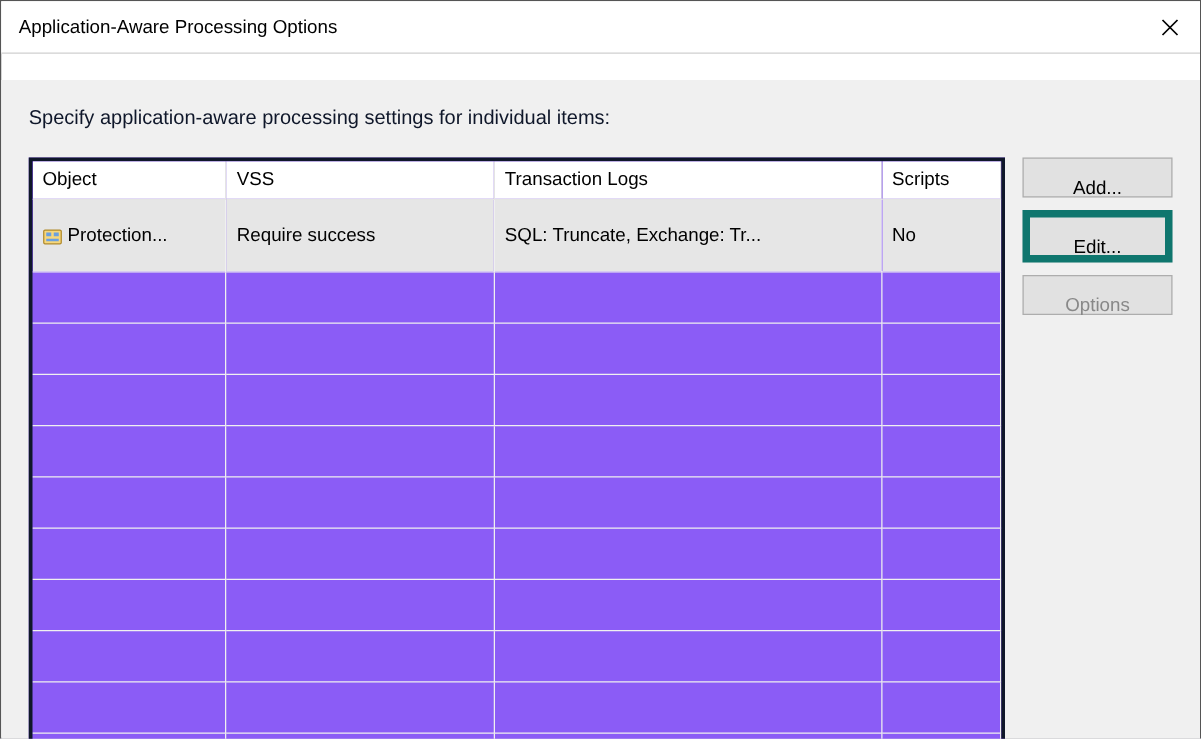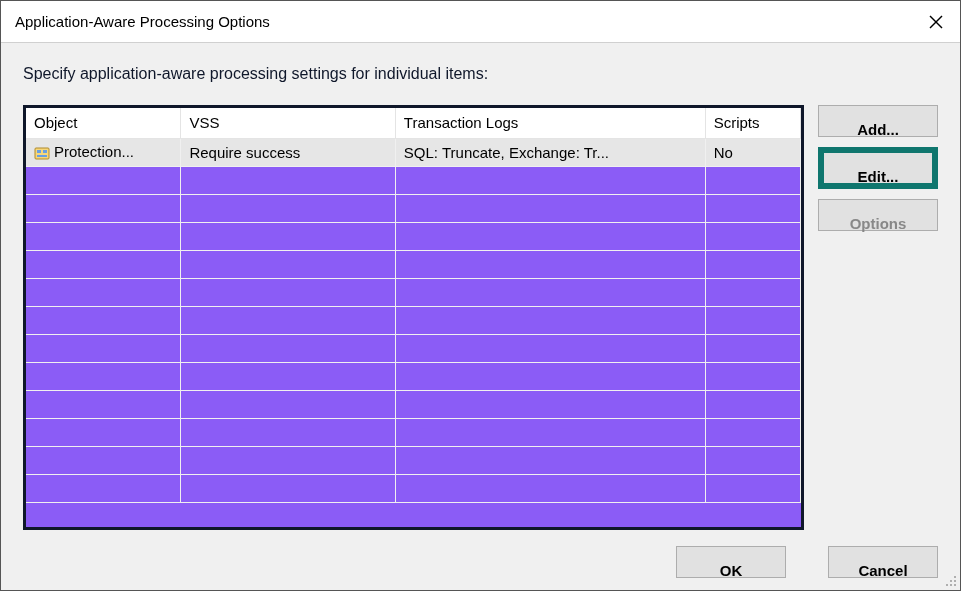--- a/index.html
+++ b/index.html
@@ -14,20 +14,21 @@
     overflow: hidden;
   }
   .window {
     width: 961px;
     height: 591px;
     background: #fff;
     border: 1px solid #555;
     display: flex;
     flex-direction: column;
     position: relative;
+    gap: 21px;
   }
   .titlebar {
     height: 42px;
     display: flex;
     align-items: center;
     padding: 0 0 0 14px;
     border-bottom: 1px solid #d0d0d0;
     background: #fff;
   }
   .titlebar .title {
@@ -80,21 +81,21 @@
     padding: 5px 8px;
     border-right: 1px solid #e4e4e4;
     border-bottom: 1px solid #e4e4e4;
     background: #fff;
     height: 30px;
     white-space: nowrap;
     overflow: hidden;
     text-overflow: ellipsis;
   }
   tbody td {
-    padding: 4px 8px;
+    padding: 20px 8px;
     border-right: 1px solid #f0f0f0;
     border-bottom: 1px solid #f0f0f0;
     height: 28px;
     font-size: 15px;
     white-space: nowrap;
     overflow: hidden;
     text-overflow: ellipsis;
     vertical-align: middle;
   }
   tbody tr.selected td {
@@ -117,21 +118,20 @@
     width: 120px;
   }
   .btn {
     height: 32px;
     background: #e1e1e1;
     border: 1px solid #adadad;
     font-size: 15px;
     font-family: inherit;
     cursor: pointer;
     padding: 15px;
-    font-weight: bold;
   }
   .btn:disabled {
     color: #888;
     cursor: default;
   }
   .btn.focused {
     border: 6px solid #0f766e;
     background: #e1e1e1;
   }
   .footer {

